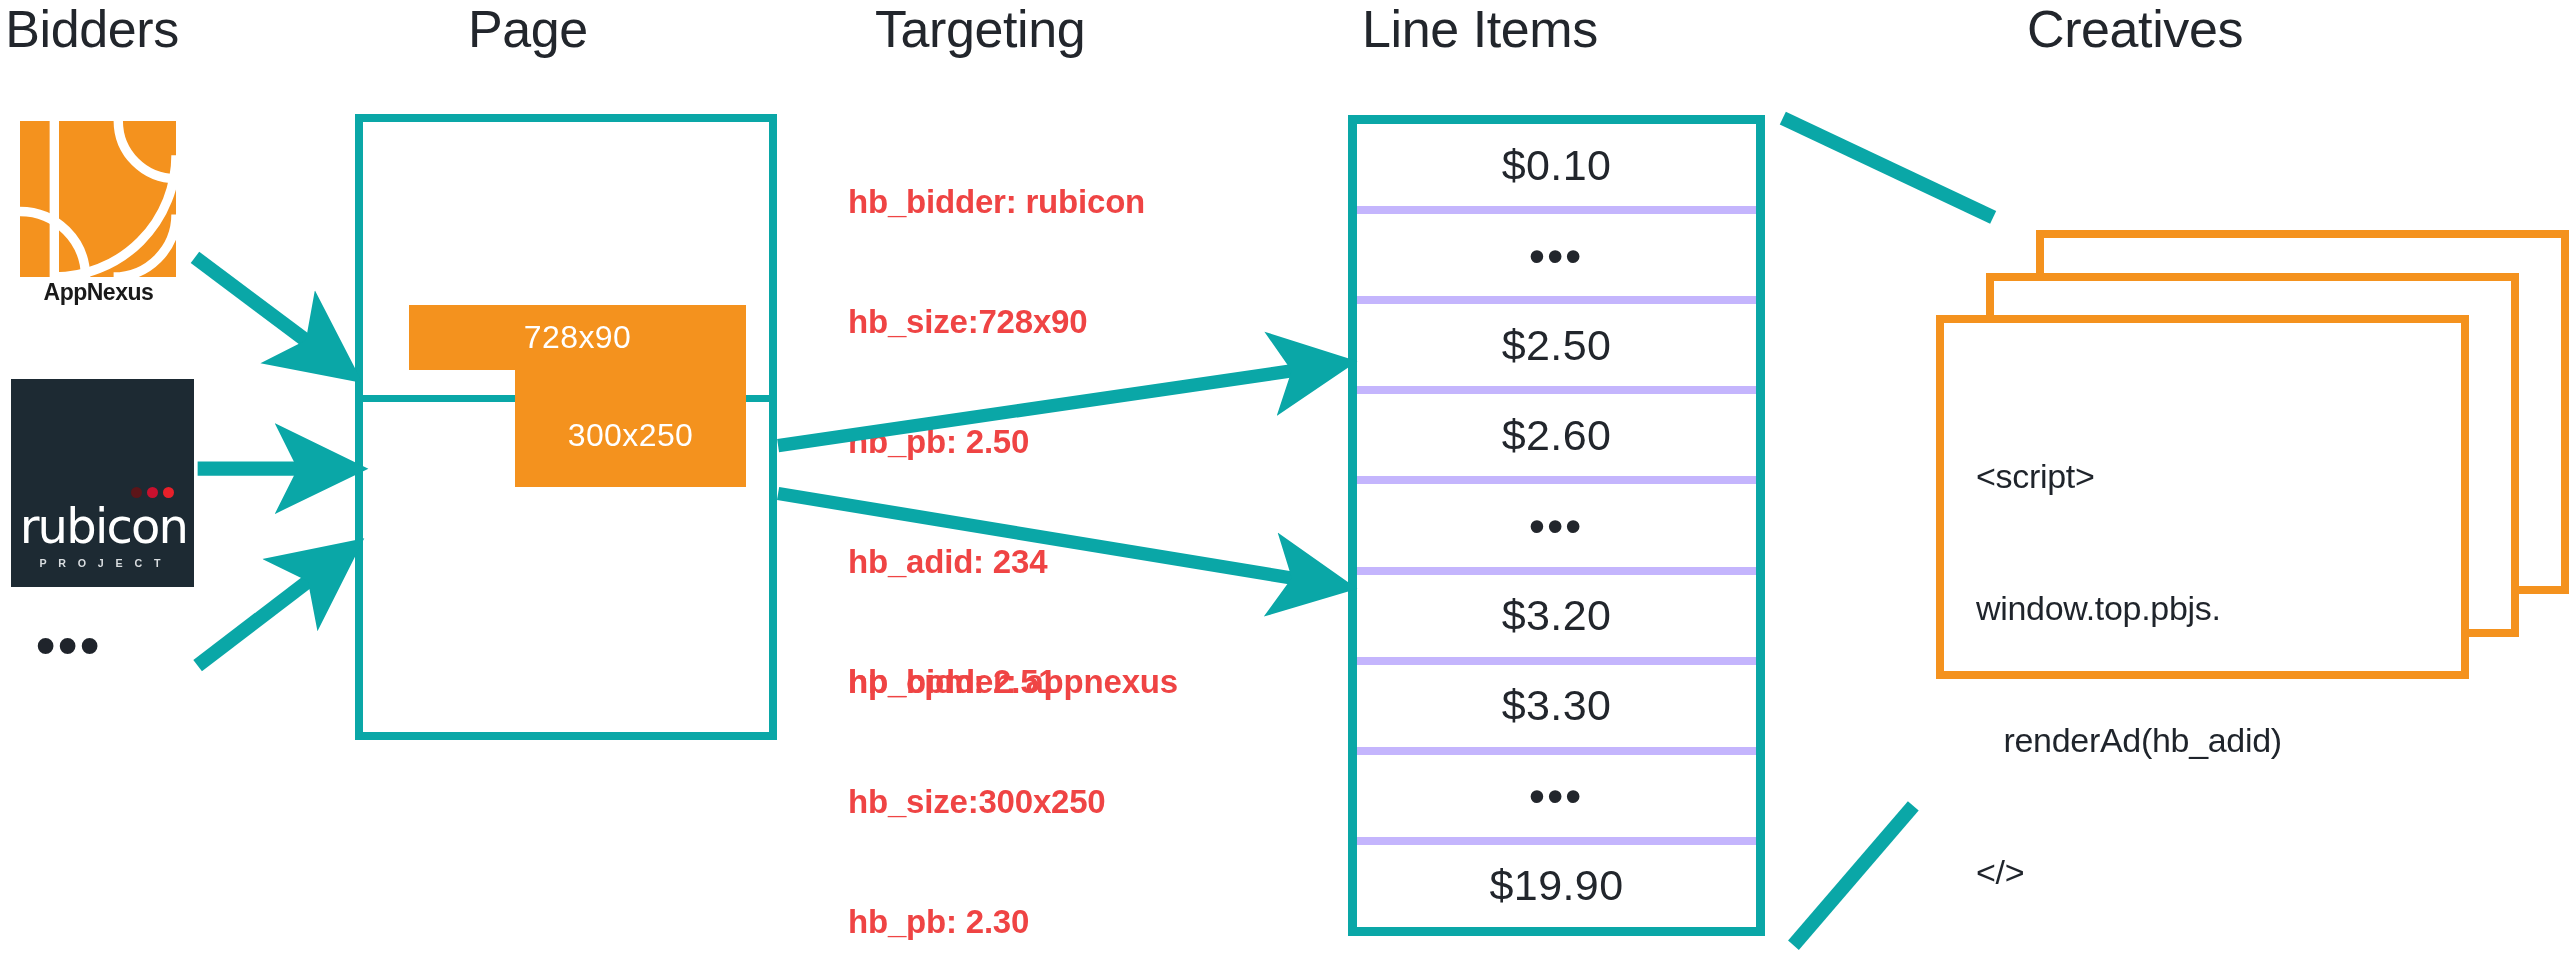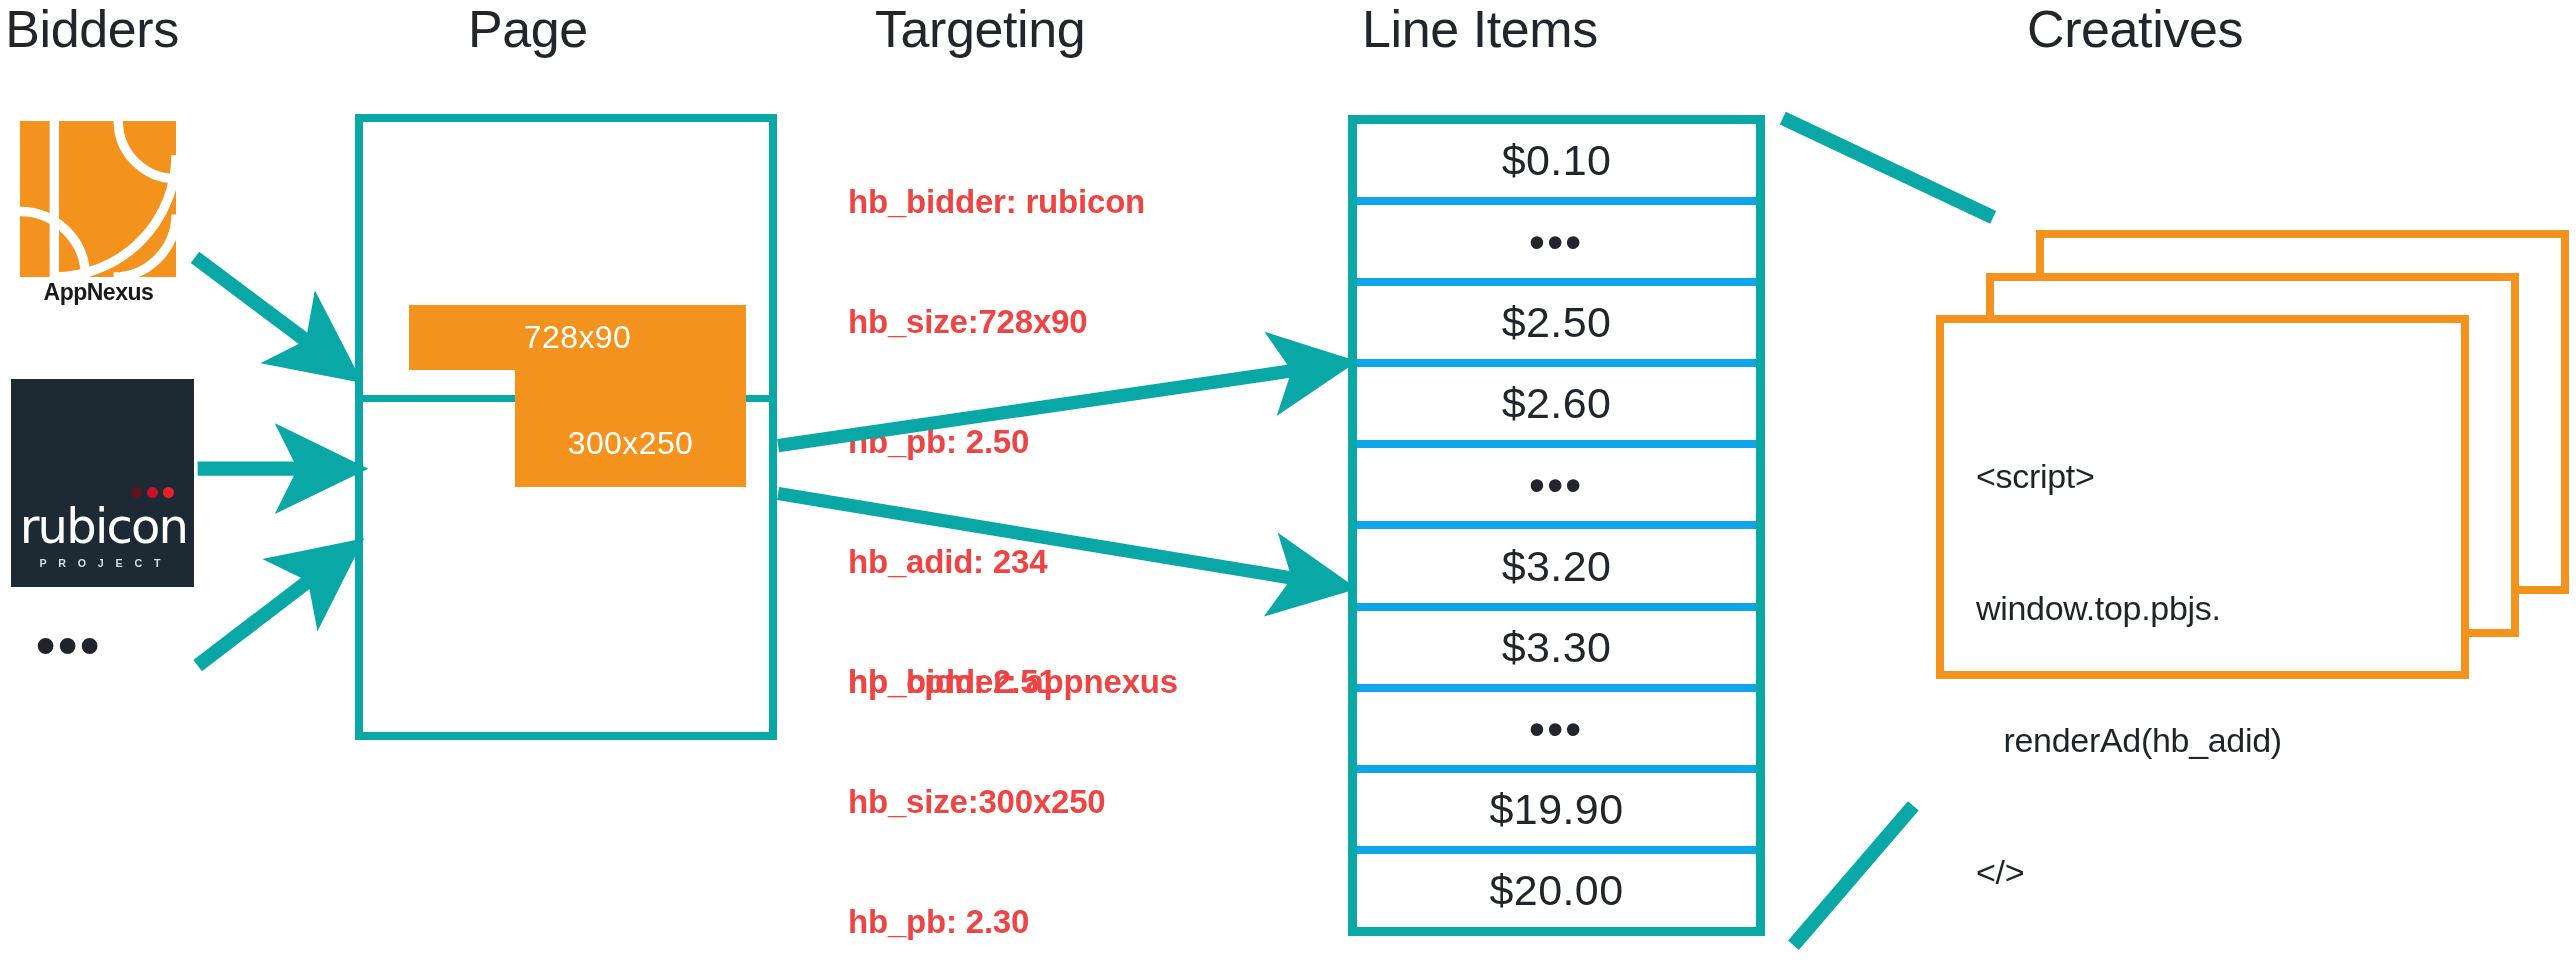--- a/index.html
+++ b/index.html
@@ -129,21 +129,21 @@
     color: #ffffff;
     display: flex;
     align-items: center;
     justify-content: center;
     font-size: 32px;
     font-weight: 400;
     letter-spacing: 0.4px;
   }
   .ad-728 { left: 409px; top: 273px; width: 337px; height: 65px; margin-top: 32px; }
   .ad-300 { left: 515px; top: 369px; width: 231px; height: 118px;
-            align-items: flex-end; padding-bottom: 25px; box-sizing: border-box; }
+            align-items: flex-end; padding-bottom: 33px; box-sizing: border-box; }
 
   
   .targeting {
     position: absolute;
     font-size: 33px;
     font-weight: 700;
     color: #ef4444;
     line-height: 40px;
     white-space: pre;
     letter-spacing: -0.2px;
@@ -158,21 +158,21 @@
     left: 1348px; top: 115px;
     width: 417px; height: 821px;
     border: 9.8px solid #0aa7a7;
     box-sizing: border-box;
     background: #fff;
     display: flex;
     flex-direction: column;
   }
   .li-row {
     flex: 1 1 0;
-    border-bottom: 8px solid #0ea5e9;
+    border-bottom: 8px solid #c4b5fd;
     display: flex;
     align-items: center;
     justify-content: center;
     font-size: 43px;
     color: #22262c;
     letter-spacing: 0.4px;
     box-sizing: border-box;
   }
   .li-row:last-child { border-bottom: none; }
   .li-row.dots {
@@ -272,21 +272,20 @@
   <div class="lineitems">
     <div class="li-row">$0.10</div>
     <div class="li-row dots">•••</div>
     <div class="li-row">$2.50</div>
     <div class="li-row">$2.60</div>
     <div class="li-row dots">•••</div>
     <div class="li-row">$3.20</div>
     <div class="li-row">$3.30</div>
     <div class="li-row dots">•••</div>
     <div class="li-row">$19.90</div>
-    <div class="li-row">$20.00</div>
   </div>
 
   <div class="creative creative-back"></div>
   <div class="creative creative-mid"></div>
   <div class="creative creative-front"></div>
   <div class="creative-code">
     <span style="display:block">&lt;script&gt;</span>
     <span style="display:block">window.top.pbjs.</span>
     <span style="display:block">   renderAd(hb_adid)</span>
     <span style="display:block">&lt;/&gt;</span>

